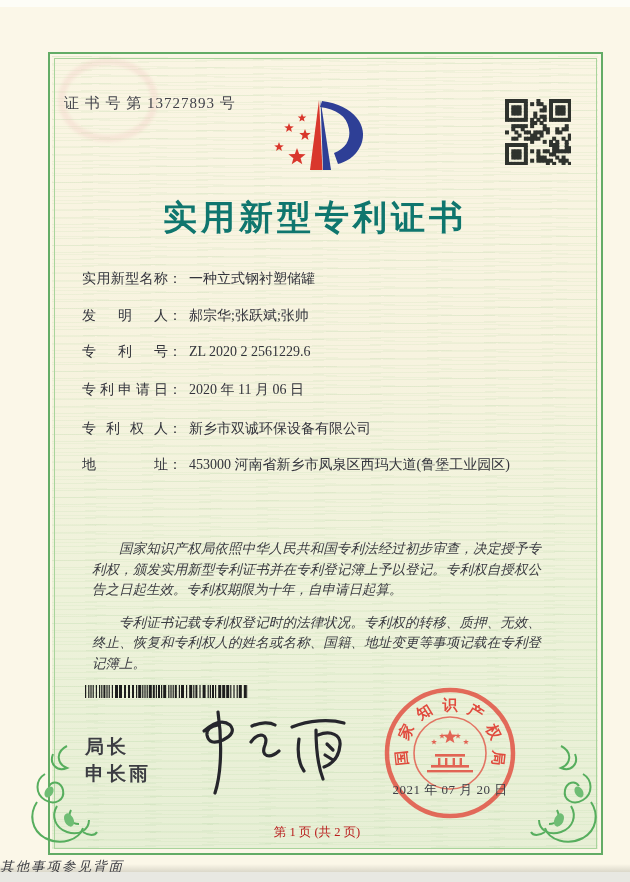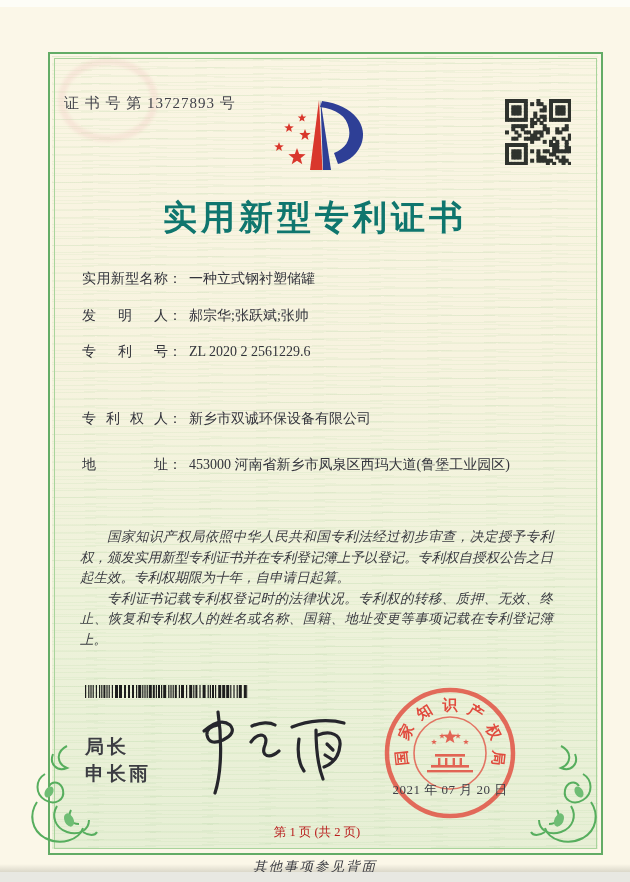--- a/index.html
+++ b/index.html
@@ -26,35 +26,35 @@
   .cert-no{position:absolute;left:64px;top:94px;font-size:15px;letter-spacing:1px;color:#42434b;}
   .qr{position:absolute;left:505px;top:99px;width:66px;height:66px;}
   .title{position:absolute;left:0;top:195px;width:100%;text-align:center;
         font-size:34px;font-weight:600;letter-spacing:4px;color:#0f766e;margin:0;}
   .frow{position:absolute;left:82px;font-size:14px;white-space:nowrap;color:#33343c;}
   .flabel{display:inline-block;width:86px;text-align:justify;text-align-last:justify;vertical-align:bottom;}
   .colon{margin-right:7px;}
   .pair2{position:absolute;left:248px;top:0;white-space:nowrap;}
   .paras{position:absolute;left:80px;top:527px;width:473px;font-size:13.5px;line-height:20.5px;
         font-style:italic;text-align:justify;color:#3a3b41;}
-  .paras p{margin:0;text-indent:2em;}
+  .paras p{margin:12px;text-indent:2em;}
   .barcode{position:absolute;left:85px;top:685px;width:163px;height:13px;}
   .signer{position:absolute;left:85px;font-size:19px;font-weight:600;letter-spacing:3px;color:#3c3d43;}
   .sig{position:absolute;left:182px;top:700px;}
   .sealwrap{position:absolute;left:380px;top:683px;width:140px;height:140px;opacity:.9;}
   .seal-arc{position:absolute;left:0;top:0;width:140px;height:140px;}
   .seal-arc span{position:absolute;left:50%;top:50%;font-size:15px;font-weight:700;color:#e03a2e;
         font-family:"Liberation Sans","DejaVu Sans",sans-serif;}
   .seal-date{position:absolute;left:385px;top:781px;width:130px;text-align:center;
         font-size:13px;color:#3f4047;letter-spacing:.5px;}
   .orn{position:absolute;bottom:24px;}
   .orn-l{left:27px;}
   .orn-r{right:29px;transform:scaleX(-1);}
   .pageno{position:absolute;left:2px;top:824px;width:100%;text-align:center;font-size:12.5px;color:#b91c1c;}
-  .backnote{position:absolute;left:0;top:858px;width:100%;text-align:center;
+  .backnote{position:absolute;left:0;top:858px;width:100%;
         font-size:13.5px;font-style:italic;letter-spacing:2px;color:#3a3b41;text-decoration:underline;}
 </style>
 </head>
 <body>
 
 <div class="page">
 
   <div class="inner-bg"></div>
   <div class="stripes"></div>
   <div class="border-outer"></div>
@@ -286,21 +286,24 @@
 
   <div class="frow" style="top:270px">
     <span class="flabel">实用新型名称</span><span class="colon">：</span><span>一种立式钢衬塑储罐</span>
   </div>
   <div class="frow" style="top:307px">
     <span class="flabel">发明人</span><span class="colon">：</span><span>郝宗华;张跃斌;张帅</span>
   </div>
   <div class="frow" style="top:343px">
     <span class="flabel">专利号</span><span class="colon">：</span><span>ZL 2020 2 2561229.6</span>
   </div>
-  <div class="frow" style="top:410px">
+  <div class="frow" style="top:381px">
+    <span class="flabel">专利申请日</span><span class="colon">：</span><span>2020 年 11 月 06 日</span>
+  </div>
+  <div class="frow" style="top:420px">
     <span class="flabel">专利权人</span><span class="colon">：</span><span>新乡市双诚环保设备有限公司</span>
   </div>
   <div class="frow" style="top:456px">
     <span class="flabel">地址</span><span class="colon">：</span><span>453000 河南省新乡市凤泉区西玛大道(鲁堡工业园区)</span>
   </div>
 
   <div class="paras">
     <p>国家知识产权局依照中华人民共和国专利法经过初步审查，决定授予专利权，颁发实用新型专利证书并在专利登记簿上予以登记。专利权自授权公告之日起生效。专利权期限为十年，自申请日起算。</p>
     <p>专利证书记载专利权登记时的法律状况。专利权的转移、质押、无效、终止、恢复和专利权人的姓名或名称、国籍、地址变更等事项记载在专利登记簿上。</p>
   </div>

